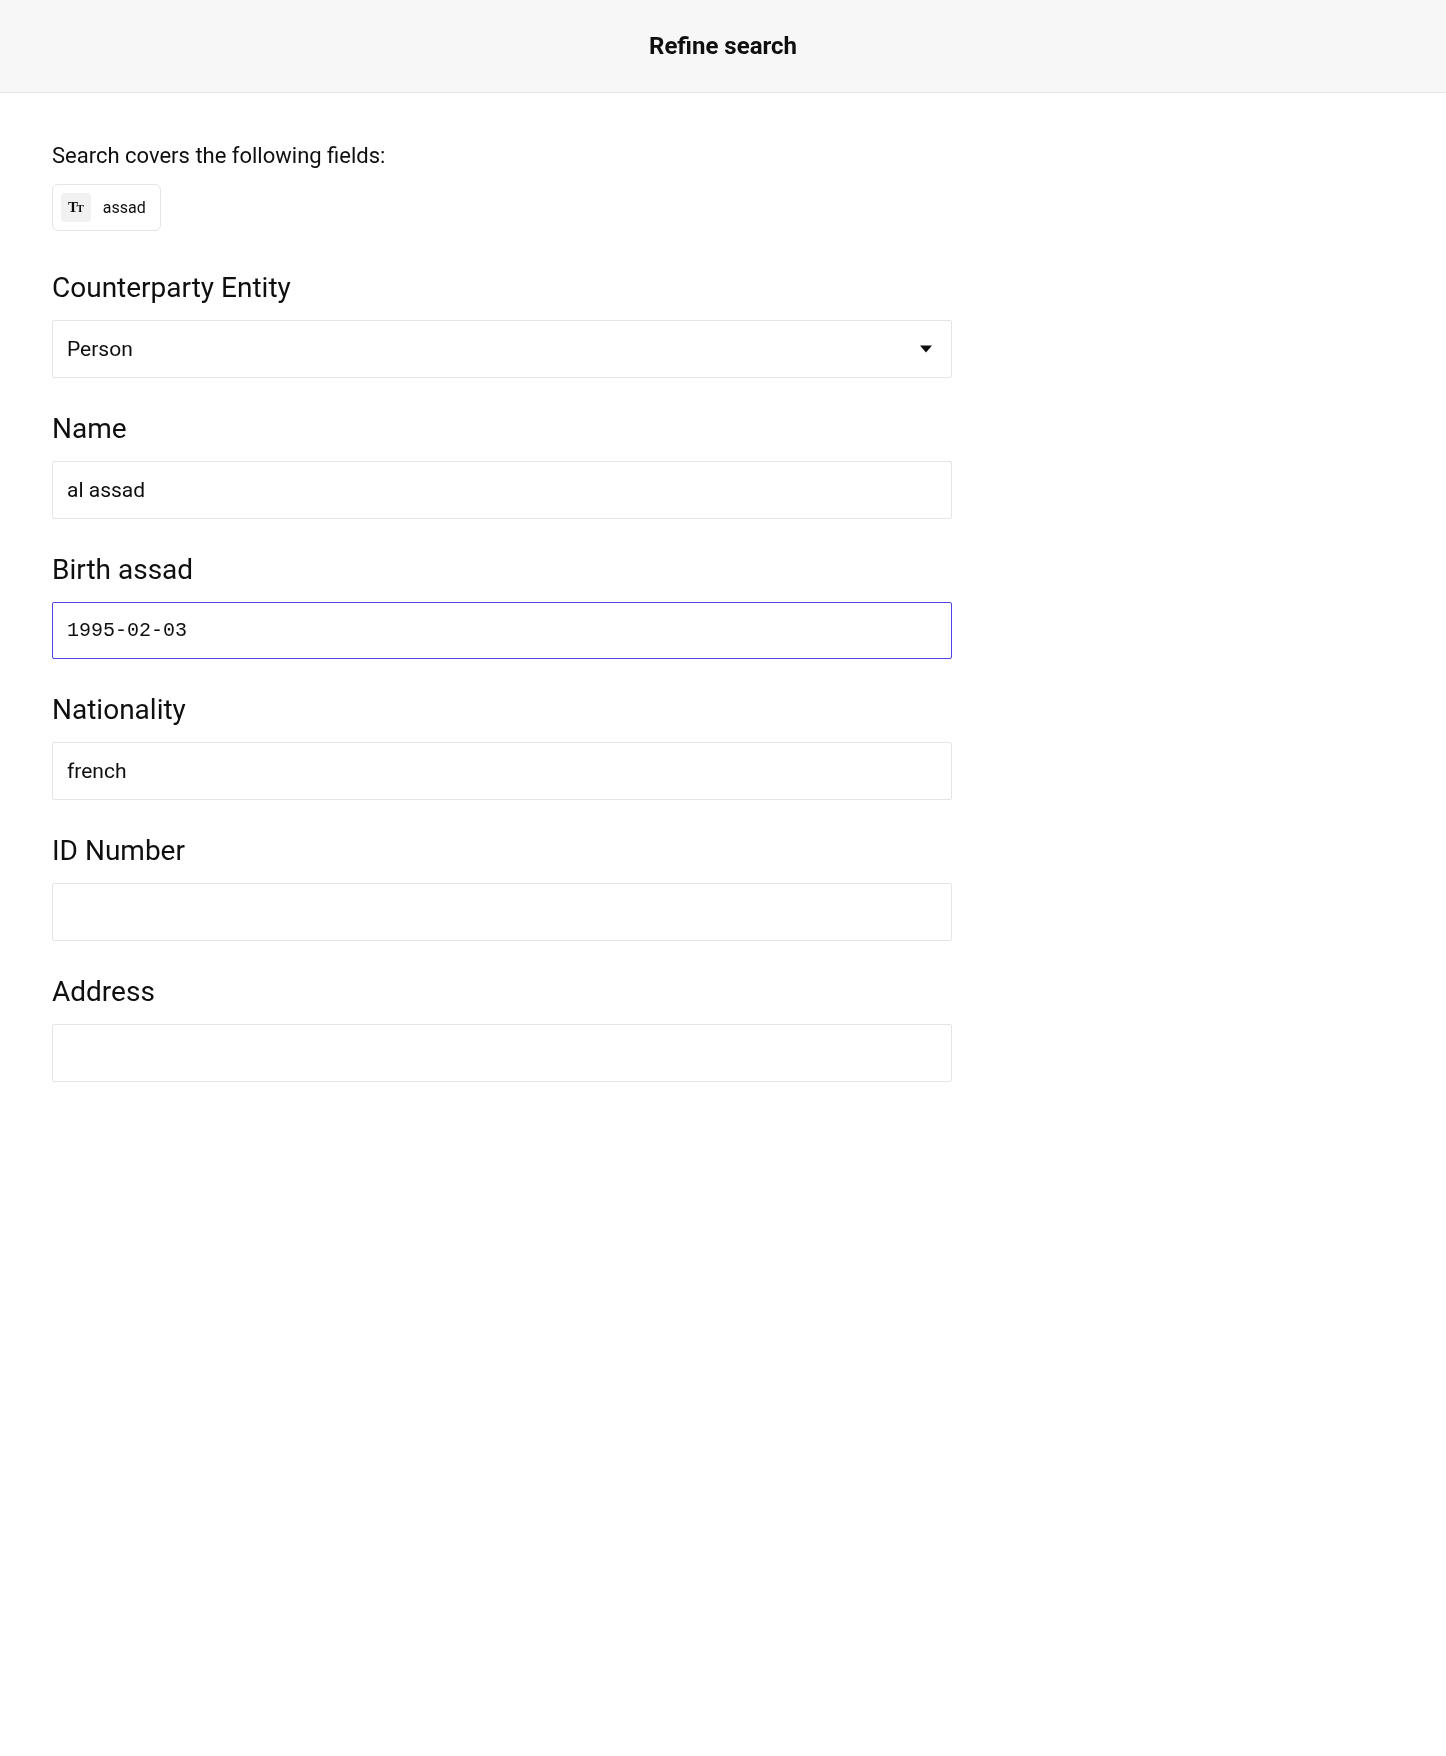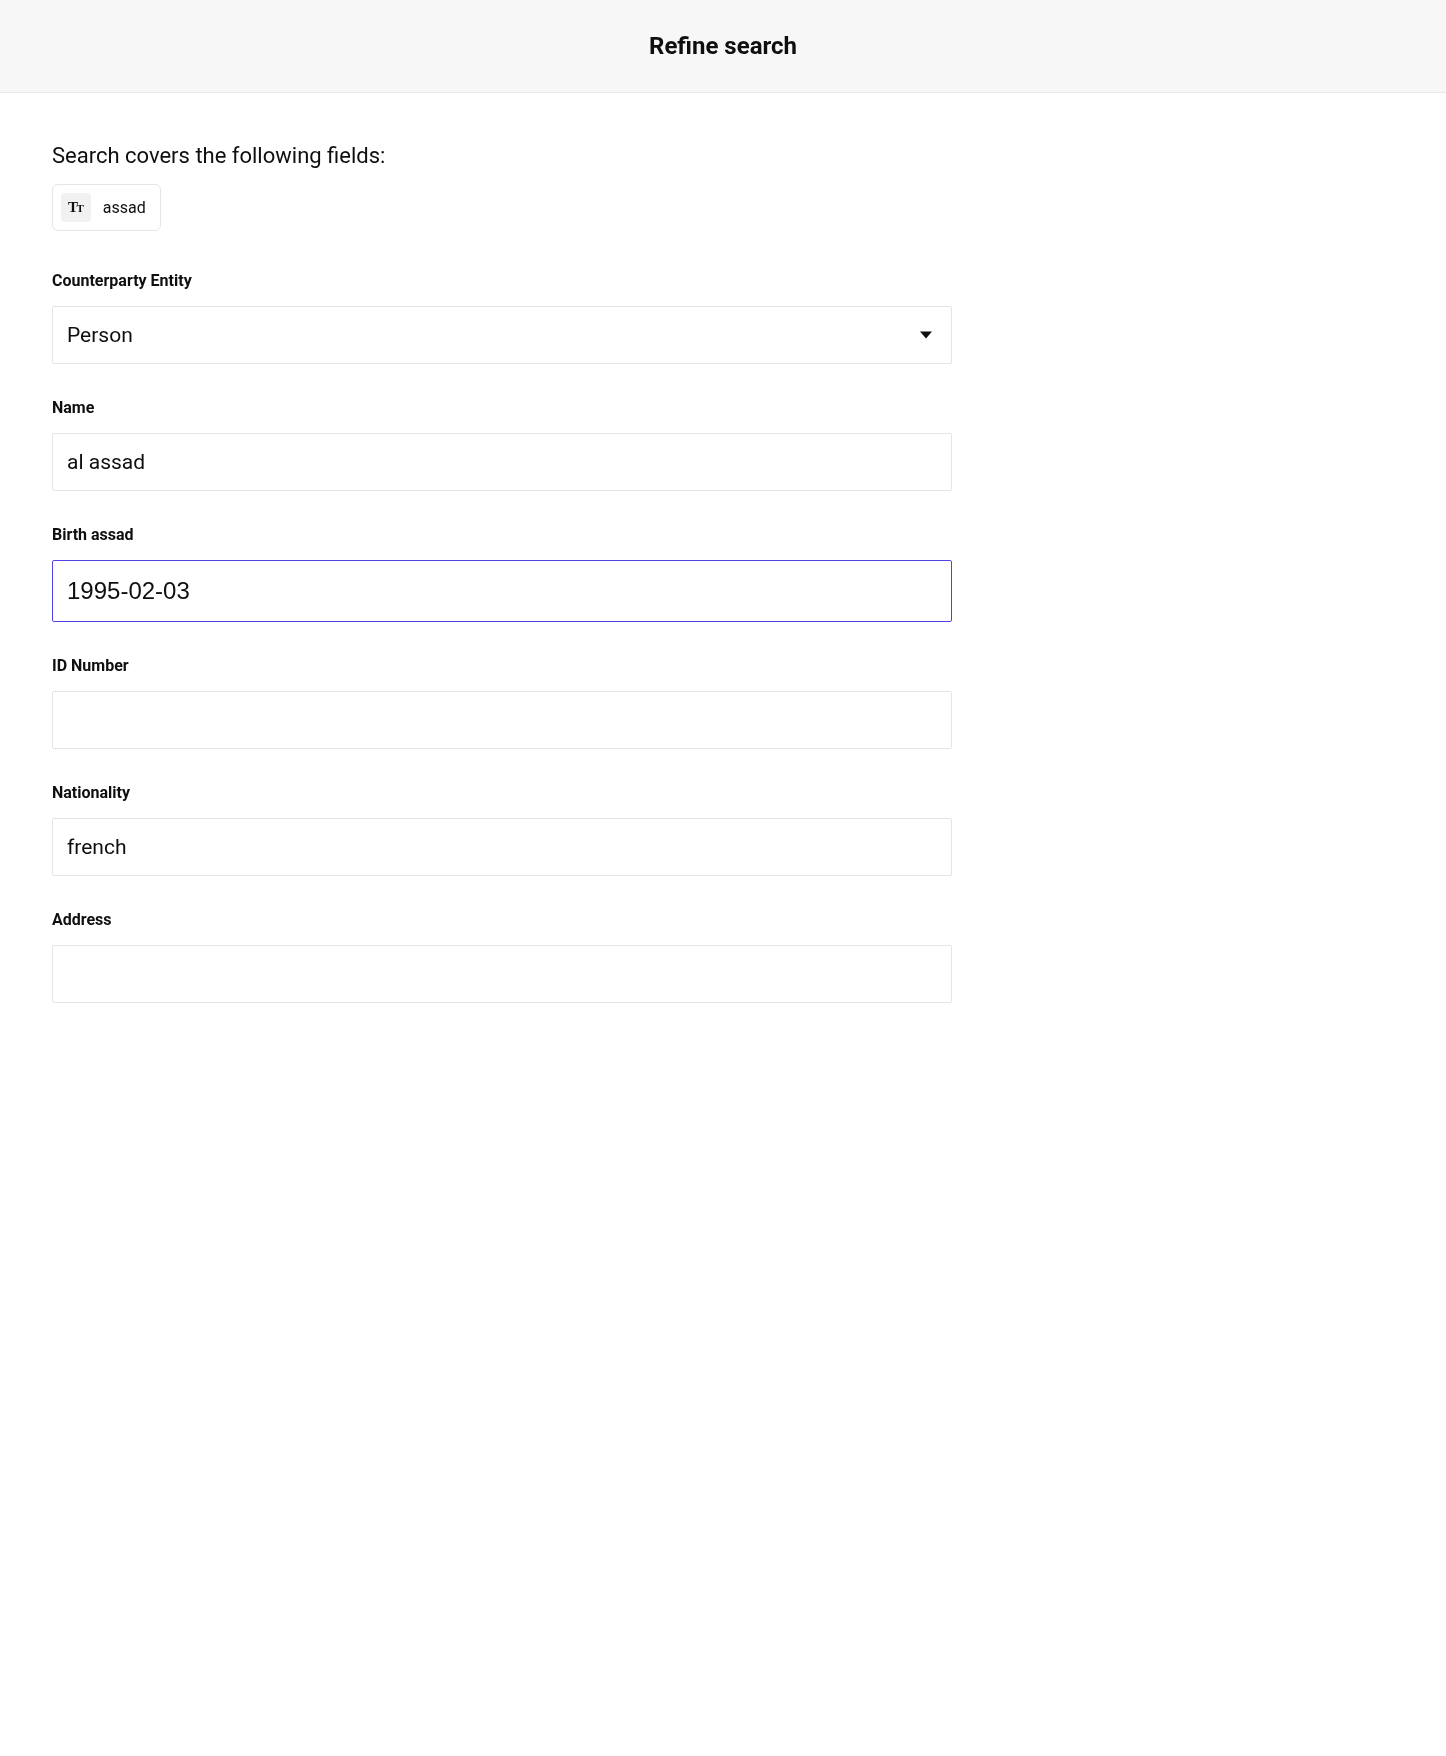--- a/index.html
+++ b/index.html
@@ -66,22 +66,22 @@
     }
     .tag-label {
       font-size: 16px;
       color: #0f0f0f;
     }
     .form-group {
       margin-bottom: 34px;
     }
     .form-label {
       display: block;
-      font-size: 16px;
-      font-weight: 700;
+      font-size: 28px;
+      font-weight: 400;
       color: #0f0f0f;
       margin-bottom: 16px;
     }
     .form-input, .form-select {
       width: 100%;
       font-size: 21px;
       color: #0f0f0f;
       padding: 16px 14px;
       border: 1px solid #e5e5e7;
       border-radius: 2px;
@@ -109,22 +109,22 @@
       width: 0;
       height: 0;
       border-left: 6px solid transparent;
       border-right: 6px solid transparent;
       border-top: 7px solid #0f0f0f;
     }
     .form-input.focused {
       border: 1px solid #4f43e6;
     }
     .form-input.mono {
-      font-family: Liberation Sans, sans-serif;
-      font-size: 24px;
+      font-family: Liberation Mono, monospace;
+      font-size: 20px;
     }
   </style>
 </head>
 <body>
 
 <div class="header">
   <h1 class="header-title">Refine search</h1>
 </div>
 
 <div class="content">
@@ -153,27 +153,27 @@
     <label class="form-label">Name</label>
     <input type="text" class="form-input" value="al assad" style="">
   </div>
 
   <div class="form-group">
     <label class="form-label">Birth assad</label>
     <input type="text" class="form-input mono focused" value="1995-02-03" style="">
   </div>
 
   <div class="form-group">
-    <label class="form-label">ID Number</label>
-    <input type="text" class="form-input" value="" style="">
+    <label class="form-label">Nationality</label>
+    <input type="text" class="form-input" value="french" style="">
   </div>
 
   <div class="form-group">
-    <label class="form-label">Nationality</label>
-    <input type="text" class="form-input" value="french" style="">
+    <label class="form-label">ID Number</label>
+    <input type="text" class="form-input" value="" style="">
   </div>
 
   <div class="form-group">
     <label class="form-label">Address</label>
     <input type="text" class="form-input" value="" style="">
   </div>
 
 </div>
 
 </body></html>

